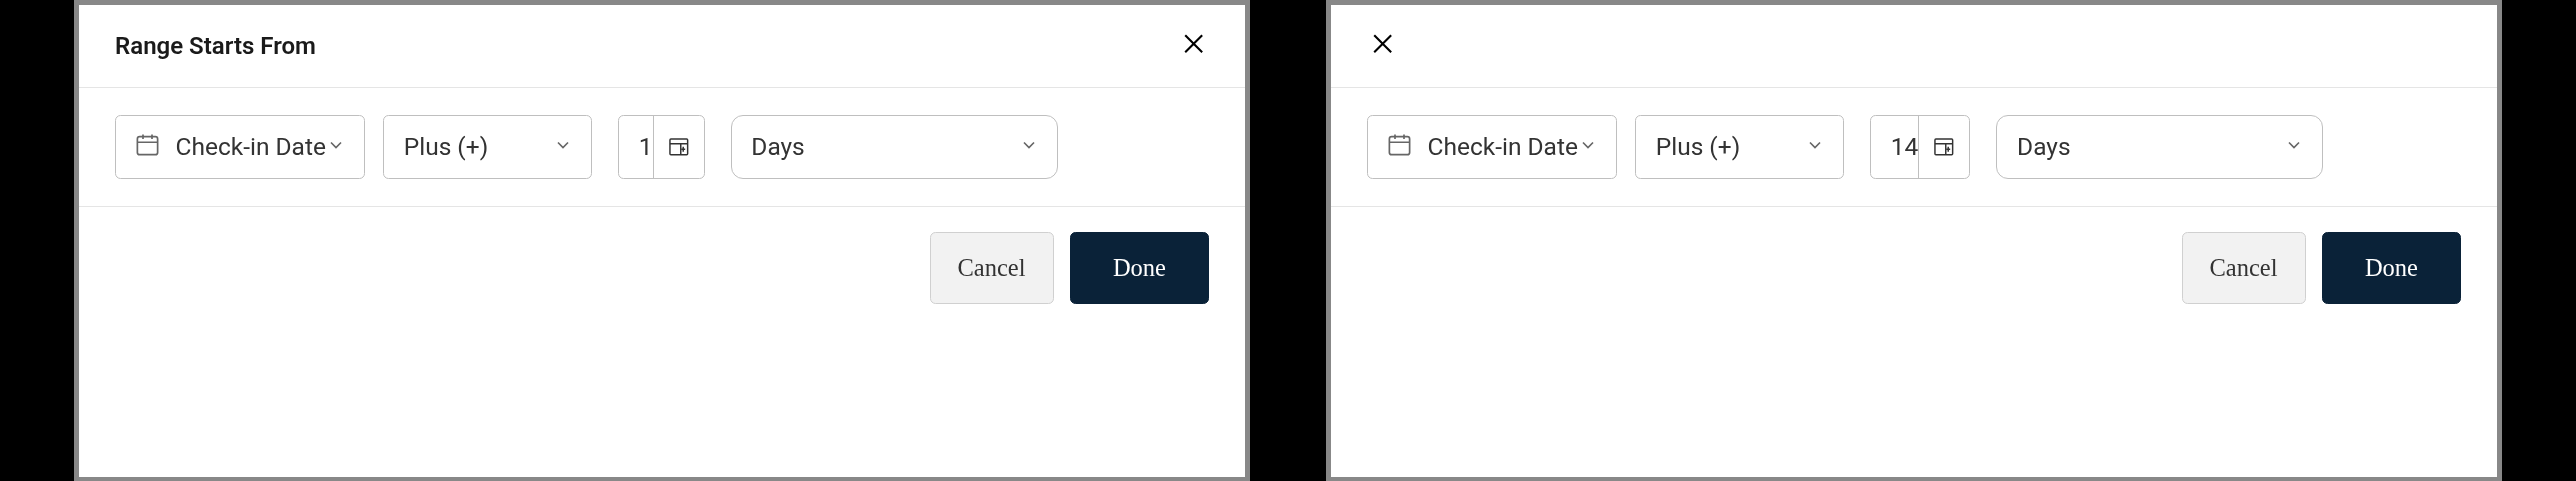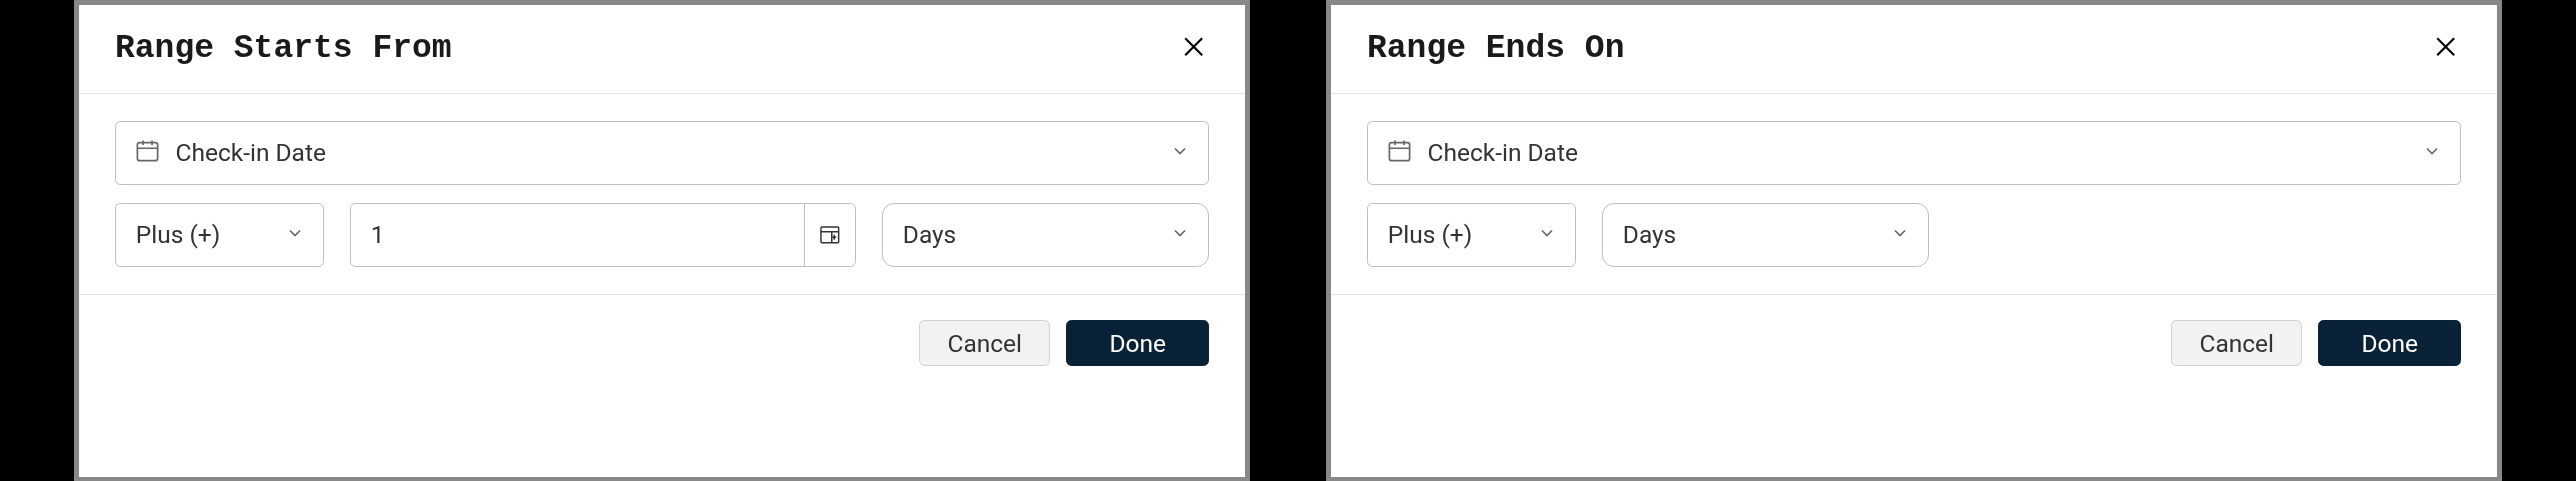--- a/index.html
+++ b/index.html
@@ -21,41 +21,39 @@
       display: flex;
       flex-direction: column;
     }
     .modal-header {
       display: flex;
       align-items: center;
       justify-content: space-between;
       padding: 25.4px 36px 25.4px 36px;
     }
     .modal-title {
-      font-size: 33px;
+      font-size: 24px;
       font-weight: 600;
       color: #1a1a1a;
-      font-family: Liberation Mono, monospace;
     }
     .close-btn {
       width: 31px;
       height: 31px;
       display: flex;
       align-items: center;
       justify-content: center;
       cursor: pointer;
       color: #000;
     }
     .close-btn svg { width: 25.4px; height: 25.4px; stroke: #000; stroke-width: 2; }
     .modal-body {
       border-top: 0.9px solid #e5e5e5;
       border-bottom: 0.9px solid #e5e5e5;
       padding: 27px 36px;
       display: flex;
-      flex-direction: column;
       gap: 18px;
     }
     .field {
       position: relative;
       border: 0.9px solid #bfbfbf;
       border-radius: 5.5px;
       height: 64px;
       display: flex;
       align-items: center;
       background: #fff;
@@ -94,28 +92,29 @@
     .fx-icon svg { width: 23.6px; height: 23.6px; stroke: #333; stroke-width: 1.5; fill: none; }
     .modal-footer {
       padding: 25.4px 36px;
       display: flex;
       justify-content: flex-end;
       gap: 16.4px;
       flex: 1;
       align-items: flex-start;
     }
     .btn {
-      height: 46px;
+      height: 72px;
       padding: 0 27px;
       border-radius: 5.5px;
       font-size: 24.5px;
       display: flex;
       align-items: center;
       justify-content: center;
       cursor: pointer;
+      font-family: Liberation Serif, serif;
     }
     .btn-cancel {
       background: #f2f2f2;
       border: 0.9px solid #d0d0d0;
       color: #333;
     }
     .btn-done {
       background: #0a2238;
       border: 0.9px solid #0a2238;
       color: #fff;
@@ -185,21 +184,20 @@
       <span>Cancel</span>
     </div>
     <div class="btn btn-done">
       <span>Done</span>
     </div>
   </div>
 </div>
 
 <div class="modal">
   <div class="modal-header">
-    <div class="modal-title">Range Ends On</div>
     <div class="close-btn">
       <span>
         <svg viewBox="0 0 24 24">
             <path d="M4 4 L20 20 M20 4 L4 20"></path>
           </svg>
       </span>
     </div>
   </div>
   <div class="modal-body">
     <div class="field">
@@ -218,20 +216,30 @@
     </div>
     <div class="row">
       <div class="field sel-plus">
         <span class="plus-val">Plus (+)</span>
         <span class="chevron">
           <svg viewBox="0 0 24 24">
               <path d="M6 9 L12 15 L18 9"></path>
             </svg>
         </span>
       </div>
+      <div class="field sel-num">
+        <span class="num-val">14</span>
+        <span class="fx-icon">
+          <svg viewBox="0 0 24 24">
+              <rect x="3" y="4" width="18" height="16" rx="1"></rect>
+              <path d="M3 9 H21 M14 9 V20"></path>
+              <path d="M16.5 12 V17 M14.5 14.5 H18.5"></path>
+            </svg>
+        </span>
+      </div>
       <div class="field sel-unit">
         <span class="unit-val">Days</span>
         <span class="chevron">
           <svg viewBox="0 0 24 24">
               <path d="M6 9 L12 15 L18 9"></path>
             </svg>
         </span>
       </div>
     </div>
   </div>

